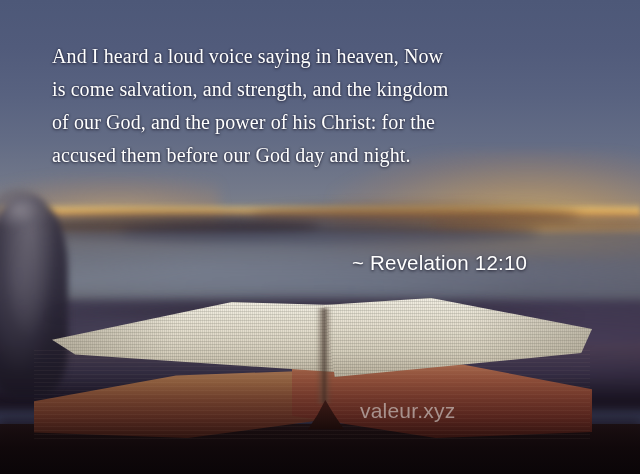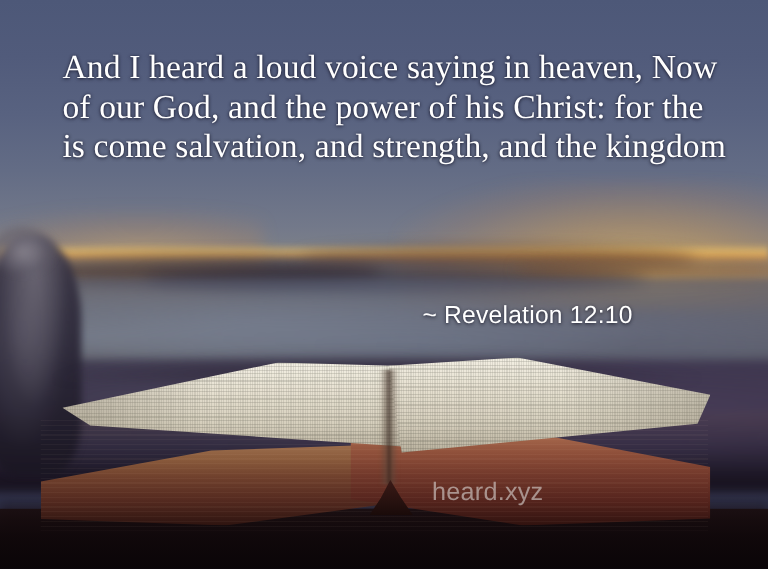--- a/index.html
+++ b/index.html
@@ -273,21 +273,21 @@
     width: 540px; height: 26px;
     background: radial-gradient(ellipse at 50% 100%, rgba(30,22,34,0.55) 0%, rgba(30,22,34,0) 72%);
     filter: blur(4px);
   }
 
   
   #quote {
     position: absolute;
     left: 52px; top: 40px;
     width: 548px;
-    font-size: 28px;
+    font-size: 20px;
     line-height: 33px;
     color: #ffffff;
     text-shadow: 0 1px 3px rgba(20,20,40,0.78), 0 0 2px rgba(20,20,40,0.5);
     letter-spacing: 0.1px;
   }
   #quote .ln { display: block; white-space: nowrap; }
 
   #attribution {
     position: absolute;
     left: 340px; top: 251px;
@@ -352,21 +352,22 @@
       <div class="page-tex"></div>
       <div class="page-shade-r"></div>
     </div>
 
     <div class="spine"></div>
     <div class="spine-notch"></div>
   </div>
 
   <div id="quote">
     <span class="ln">And I heard a loud voice saying in heaven, Now</span>
+    <span class="ln">is come salvation, and strength, and the kingdom</span>
     <span class="ln">of our God, and the power of his Christ: for the</span>
-    <span class="ln">is come salvation, and strength, and the kingdom</span>
+    <span class="ln">accused them before our God day and night.</span>
   </div>
 
   <div id="attribution">~ Revelation 12:10</div>
 
-  <div id="watermark">heard.xyz</div>
+  <div id="watermark">valeur.xyz</div>
 
 </div>
 
 </body></html>

